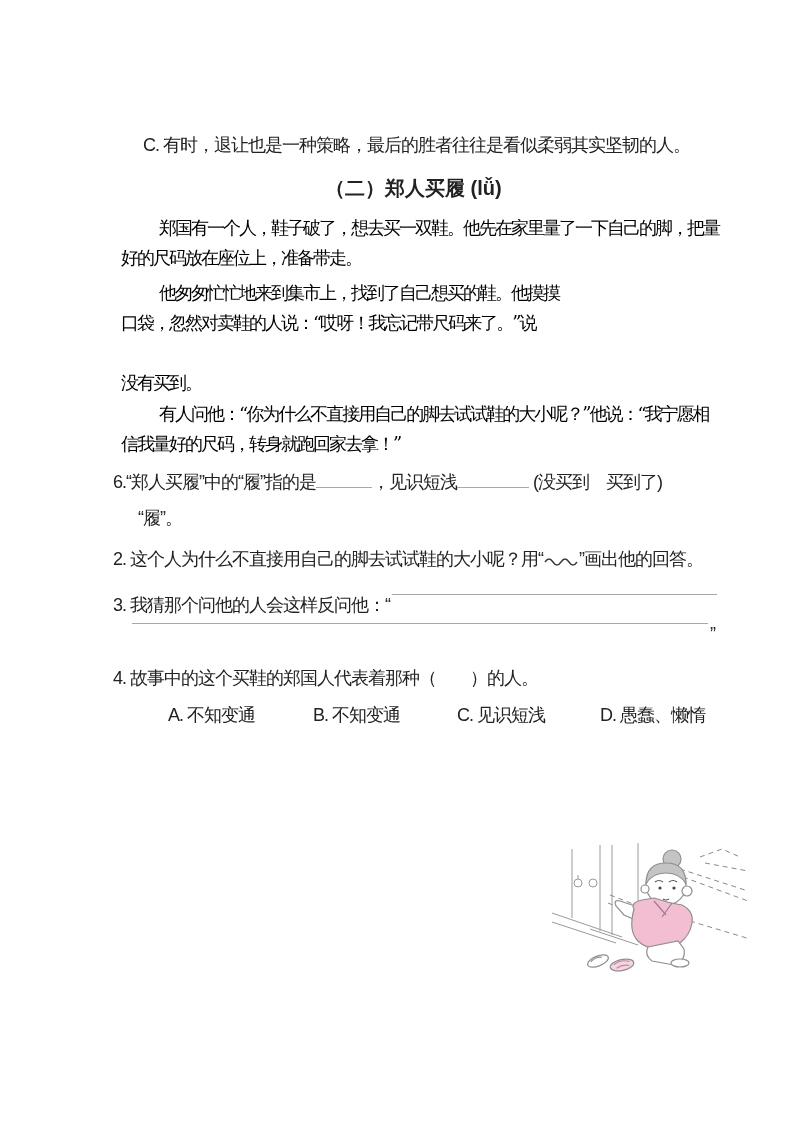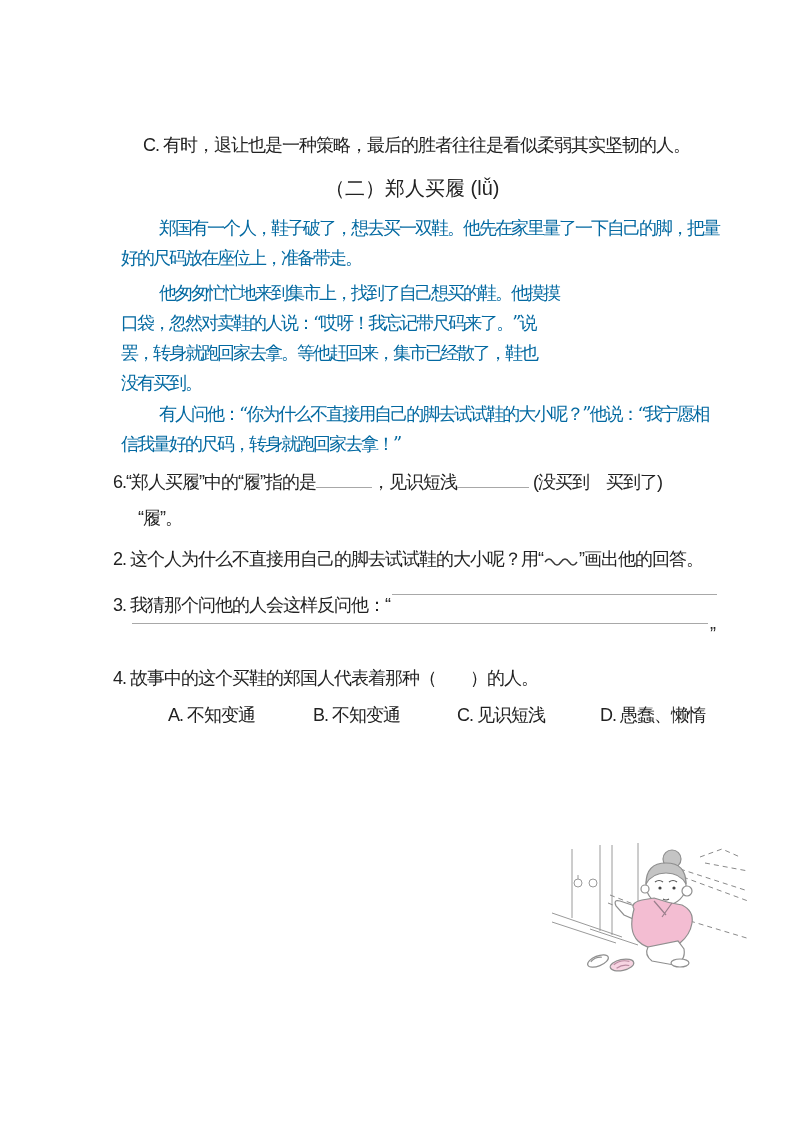--- a/index.html
+++ b/index.html
@@ -3,22 +3,22 @@
 <meta charset="utf-8">
 <style>
   html,body{margin:0;padding:0;background:#e8e8e8;}
   .page{
     position:relative;width:793px;height:1122px;margin:0 auto;
     background:#ffffff;overflow:hidden;
     font-family:"Liberation Sans",sans-serif;color:#262626;
   }
   .line{position:absolute;white-space:nowrap;line-height:24px;}
   .hei{font-family:"Liberation Sans",sans-serif;font-size:18px;letter-spacing:-1px;color:#222;}
-  .kai{font-family:"DejaVu Serif",serif;font-size:18px;letter-spacing:-2px;color:#0369a1;}
-  .title{font-size:20px;font-weight:normal;letter-spacing:0;}
+  .kai{font-family:"DejaVu Serif",serif;font-size:18px;letter-spacing:-2px;color:#000000;}
+  .title{font-size:20px;font-weight:bold;letter-spacing:0;}
   .blank{
     display:inline-block;height:1.05em;vertical-align:baseline;
     border-bottom:1.5px solid #a8a8a8;
   }
   .fillrow{display:flex;align-items:flex-start;}
   .fill-line{flex:1;border-bottom:1.5px solid #a8a8a8;margin:0 2px 4px 2px;height:1px;}
   .wavy{vertical-align:-2px;margin:0 1px;}
   .opt{position:absolute;top:703px;}
 </style>
 </head>
@@ -28,21 +28,20 @@
 
   <div class="line hei" style="left:143px;top:133px">C. 有时，退让也是一种策略，最后的胜者往往是看似柔弱其实坚韧的人。</div>
 
   <div class="line hei title" style="left:325px;top:176px">（二）郑人买履 (lǚ)</div>
 
   <div class="line kai" style="left:159px;top:216px">郑国有一个人，鞋子破了，想去买一双鞋。他先在家里量了一下自己的脚，把量</div>
   <div class="line kai" style="left:121px;top:246px">好的尺码放在座位上，准备带走。</div>
 
   <div class="line kai" style="left:159px;top:281px">他匆匆忙忙地来到集市上，找到了自己想买的鞋。他摸摸</div>
   <div class="line kai" style="left:121px;top:311px">口袋，忽然对卖鞋的人说：“哎呀！我忘记带尺码来了。”说</div>
-  <div class="line kai" style="left:121px;top:341px">罢，转身就跑回家去拿。等他赶回来，集市已经散了，鞋也</div>
   <div class="line kai" style="left:121px;top:371px">没有买到。</div>
 
   <div class="line kai" style="left:159px;top:402px">有人问他：“你为什么不直接用自己的脚去试试鞋的大小呢？”他说：“我宁愿相</div>
   <div class="line kai" style="left:121px;top:432px">信我量好的尺码，转身就跑回家去拿！”</div>
 
   <div class="line hei" style="left:113px;top:468px">
     <span>6.“郑人买履”中的“履”指的是</span><span class="blank" style="width:56px"></span><span>，见识短浅</span><span class="blank" style="width:72px"></span>
     <span>(没买到　买到了)</span>
   </div>
   <div class="line hei" style="left:138px;top:506px">“履”。</div>

